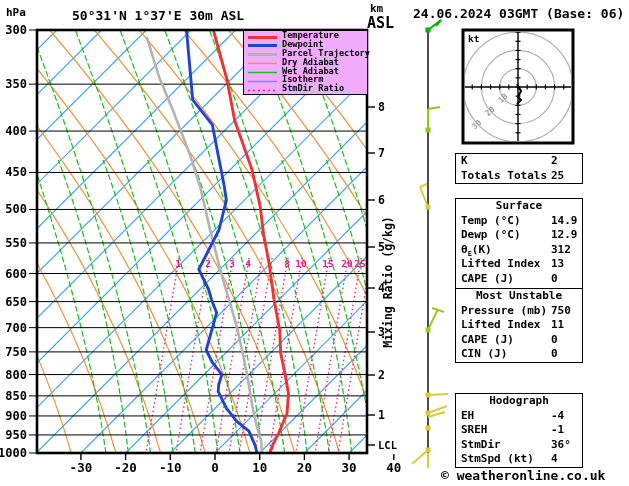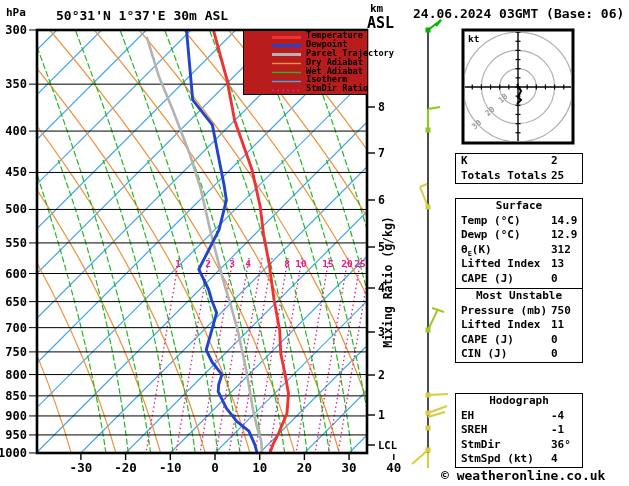--- a/index.html
+++ b/index.html
@@ -1,32 +1,32 @@
 <!DOCTYPE html>
 <html><head>
 <meta charset="utf-8">
 <style>
   html,body{margin:0;padding:0;background:#fff;}
   #app{position:relative;width:629px;height:486px;background:#fff;overflow:hidden;
        font-family:"DejaVu Sans Mono","Liberation Mono",monospace;}
   .abs{position:absolute;}
   .b{font-weight:bold;color:#000;}
-  #title{left:56px;top:8px;font-size:13px;letter-spacing:0;}
+  #title{left:72px;top:8px;font-size:13px;letter-spacing:0;}
   #hpa{left:6px;top:6px;font-size:11px;}
   #kmlbl{left:370px;top:2px;font-size:11px;}
   #asllbl{left:367px;top:14px;font-size:15px;}
   #datetime{left:413px;top:6px;font-size:13px;text-align:center;}
   #xaxislabel{left:124px;top:464px;font-size:13px;}
   #footer{left:441px;top:468px;font-size:13px;}
   .ibox{position:absolute;left:455px;width:128px;background:#fff;border:1.6px solid #000;box-sizing:border-box;}
   .ibox .hd{text-align:center;font-size:11px;font-weight:bold;height:14.5px;line-height:14.5px;}
   .irow{position:relative;height:14.5px;line-height:14.5px;font-size:11px;font-weight:bold;padding-left:5px;white-space:nowrap;}
   .irow .val{position:absolute;left:95px;top:0;}
   .irow sub{font-size:7px;}
-  #legend{position:absolute;left:243px;top:30px;width:125px;height:65px;background:#b91c1c;border:1.5px solid #000;box-sizing:border-box;padding-left:24px;}
+  #legend{position:absolute;left:243px;top:30px;width:125px;height:65px;background:#f0abfc;border:1.5px solid #000;box-sizing:border-box;}
   .lrow{position:relative;height:8.9px;}
   .lswatch{position:absolute;left:4px;top:3.5px;width:29px;}
   .llab{position:absolute;left:38px;top:-1px;font-size:8.6px;font-weight:bold;white-space:nowrap;}
 </style>
 </head>
 <body>
 
 <div id="app">
   <svg id="chart" width="629" height="486" class="abs" style="left:0;top:0">
       <defs>

